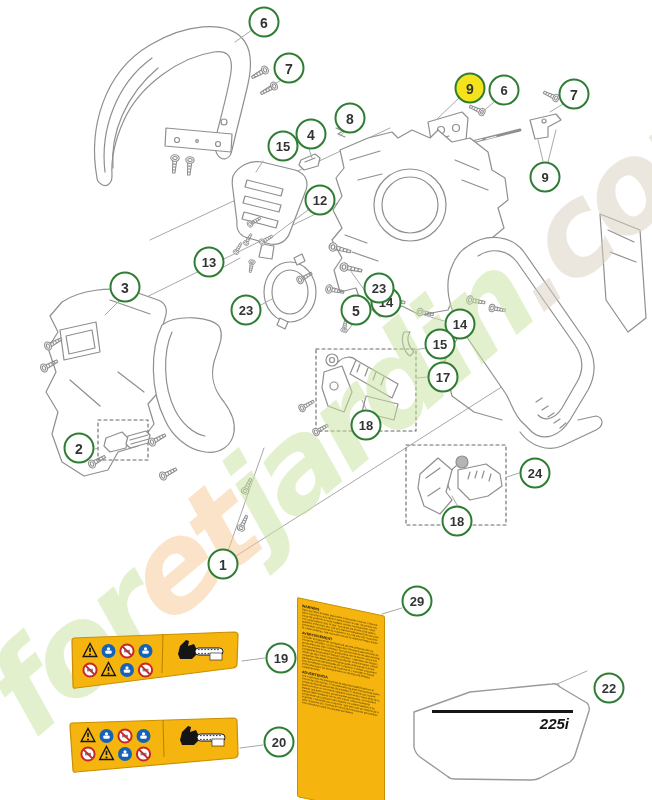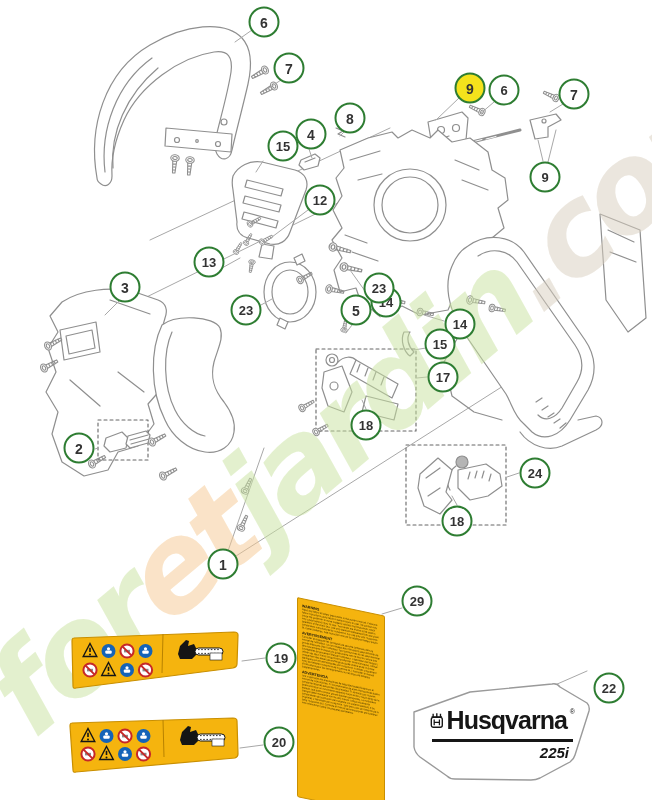--- a/index.html
+++ b/index.html
@@ -359,29 +359,20 @@
       <h4>WARNING</h4>
       <p>Read and follow all safety precautions in the owner's manual. Failure to follow instructions could result in serious injury to user. Tip contact may cause the guide bar to move suddenly upward and backwards, which may cause serious injury to user. Two hands are always to be used in operation of the chain saw. Use only identical replacement bar and chain components manufactured by Husqvarna. For use only with Husqvarna BLi-series batteries. See instruction manual for additional battery packs.</p>
       <h4>AVERTISSEMENT</h4>
       <p>Consulter et respecter les consignes de securite contenues dans le manuel de l'utilisateur. Le non-respect des instructions peut entrainer de graves blessures chez l'utilisateur. Tout contact avec le nez peut entrainer des mouvements brusques du guide-chaine vers le haut ou vers le bas susceptibles de gravement blesser l'utilisateur. L'operateur doit toujours utiliser ses deux mains lorsqu'il fait fonctionner la tronconneuse. Utiliser uniquement des pieces de rechange du guide-chaine et de la chaine identiques qui ont ete fabriquees par Husqvarna. A utiliser uniquement avec les batteries Husqvarna de la gamme BLi. Consulter le manuel d'instructions pour les renseignements sur les blocs de batteries supplementaires.</p>
       <h4>ADVERTENCIA</h4>
       <p>Lea y siga todas las precauciones de seguridad especificadas en el manual de instrucciones. El incumplimiento de estas instrucciones podria comportar lesiones personales de gravedad. El contacto con la punta podria provocar un movimiento repentino hacia arriba y hacia abajo de la espada, que podria causar graves lesiones personales. La motosierra siempre debe manejarse con las dos manos. Utilice unicamente componentes de sustitucion de la espada y la cadena identicos a los originales y fabricados por Husqvarna. Solo para usar con baterias de la serie Husqvarna BLi. Consulte el manual de instrucciones para obtener mas informacion sobre los paquetes de baterias.</p>
     </div>
 
   <div class="brand-label">
     <div class="brand-inner">
-      <div class="brand-row">
-        <svg width="24" height="27" viewBox="0 0 26 30">
-          <path d="M6,8 V2 M13,8 V1 M20,8 V2 M3,8 H23" stroke="#161616" stroke-width="2.6" fill="none"></path>
-          <rect x="2.5" y="9" width="21" height="19" rx="4" fill="none" stroke="#161616" stroke-width="2.6"></rect>
-          <path d="M8,13 V24 M18,13 V24 M8,18.5 H18" stroke="#161616" stroke-width="2.4" fill="none"></path>
-        </svg>
-        <span class="brand-word">Husqvarna</span>
-        <span class="brand-reg">®</span>
-      </div>
       <div class="brand-rule"></div>
       <div class="brand-model">225i</div>
     </div>
   </div>
 
   <div id="callout-layer">
       <div class="callout" style="left: 264px; top: 22px;">
         <span>6</span>
       </div>
       <div class="callout" style="left: 289px; top: 68px;">

